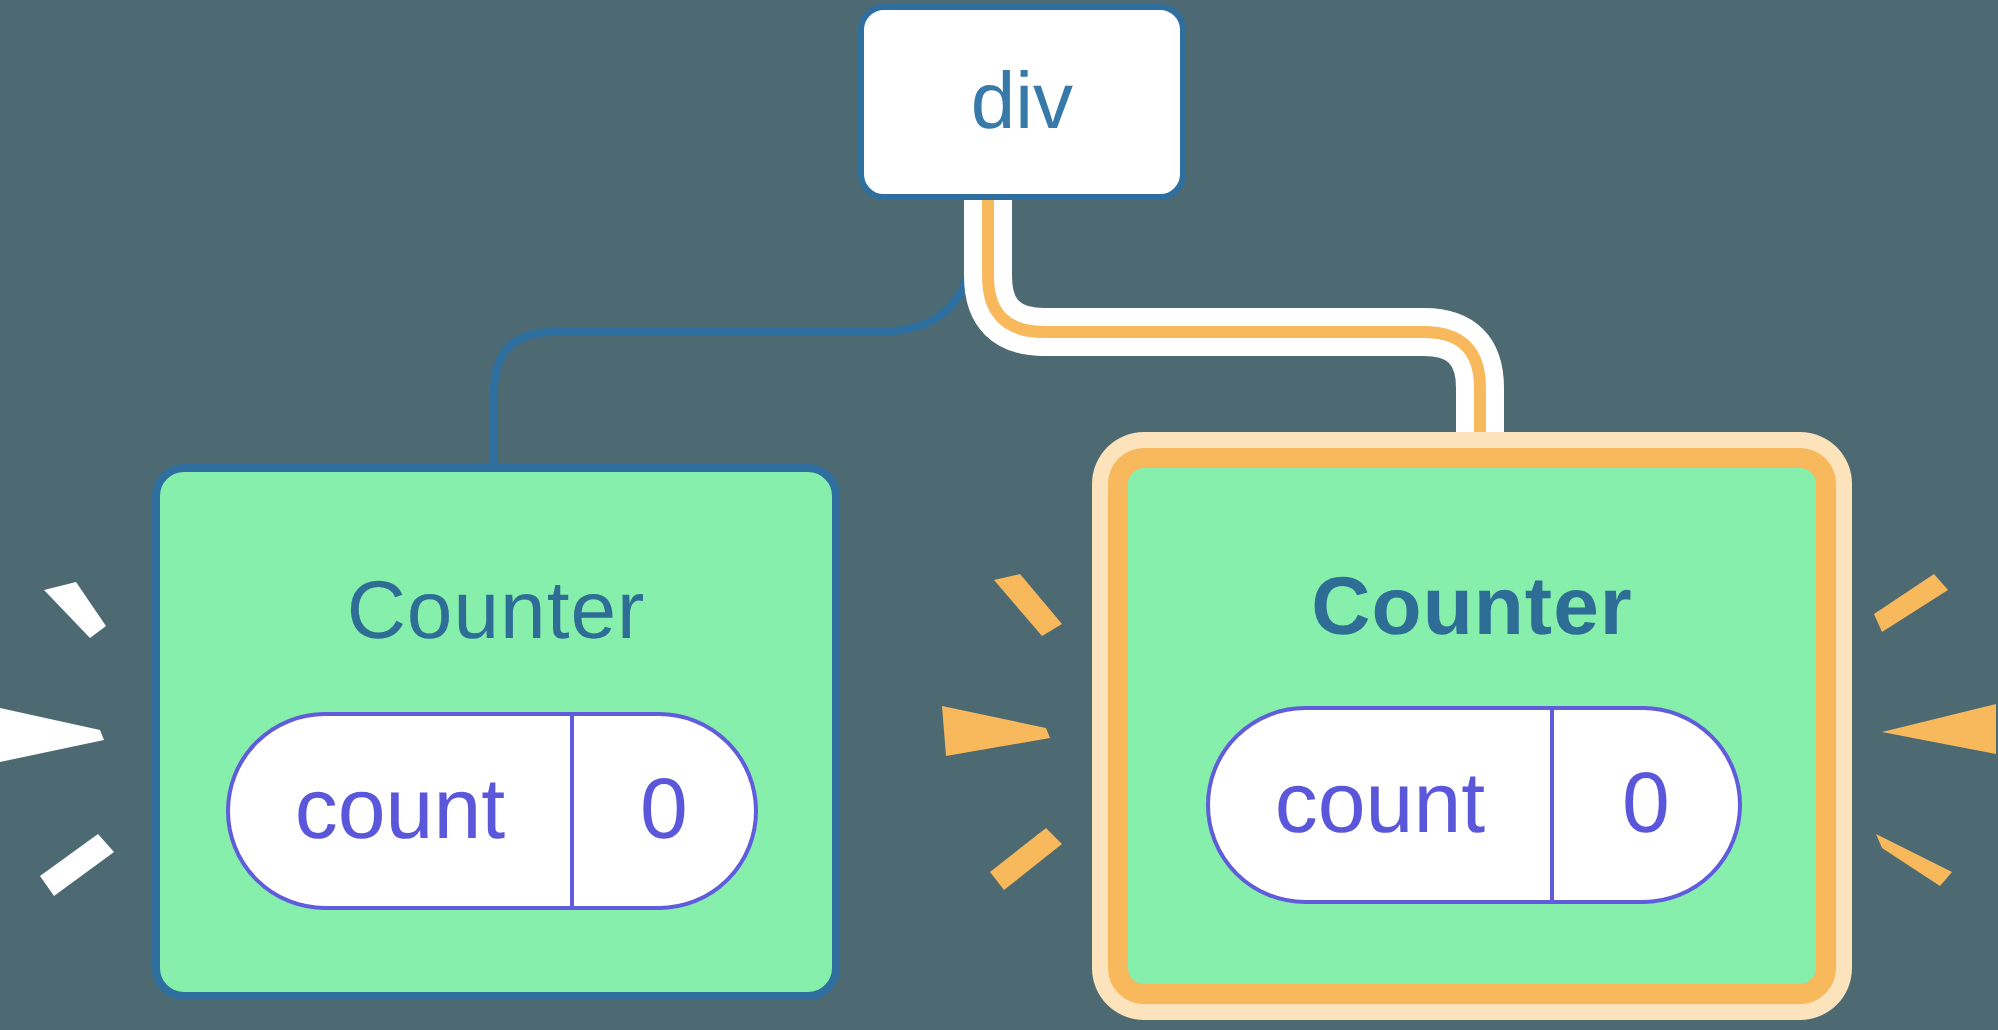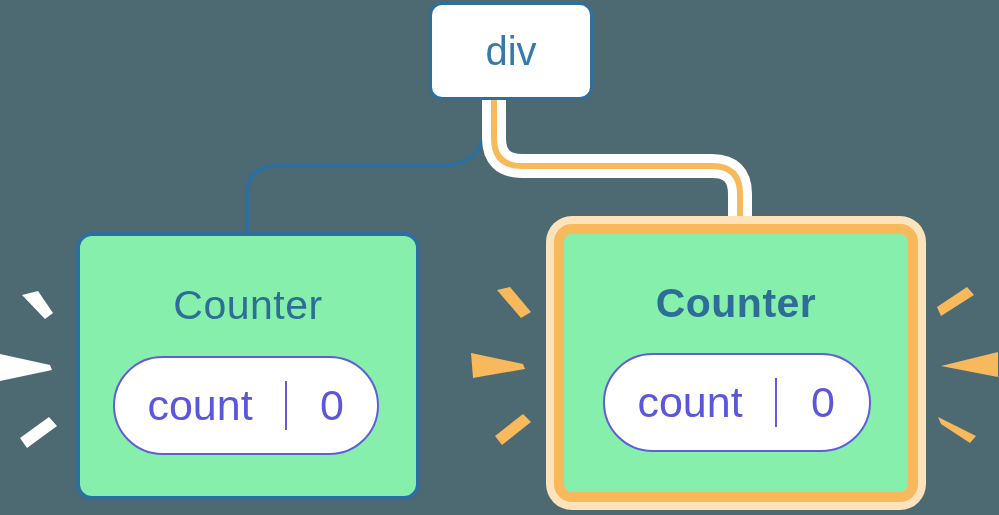--- a/index.html
+++ b/index.html
@@ -26,21 +26,20 @@
   }
   .card-title{
     position:absolute;left:0;right:0;top:46px;text-align:center;
     font-size:41px;font-weight:500;color:#2E6E96;letter-spacing:.5px;
   }
   .card-right .card-title{font-weight:700;top:46px;}
   .pill{
     position:absolute;display:flex;border:2.5px solid #615CDC;
     border-radius:60px;color:#5B57DB;font-size:43px;box-sizing:border-box;
     background:#fff;
-    align-items:center;
   }
   .card-left  .pill{left:33px;top:120px;width:266px;height:99px;}
   .card-right .pill{left:39px;top:119px;width:268px;height:99px;}
   .pill-name{
     width:170px;display:flex;align-items:center;justify-content:center;
     box-sizing:border-box;
   }
   .pill-value{
     flex:1;border-left:2.5px solid #615CDC;display:flex;
     align-items:center;justify-content:center;box-sizing:border-box;

